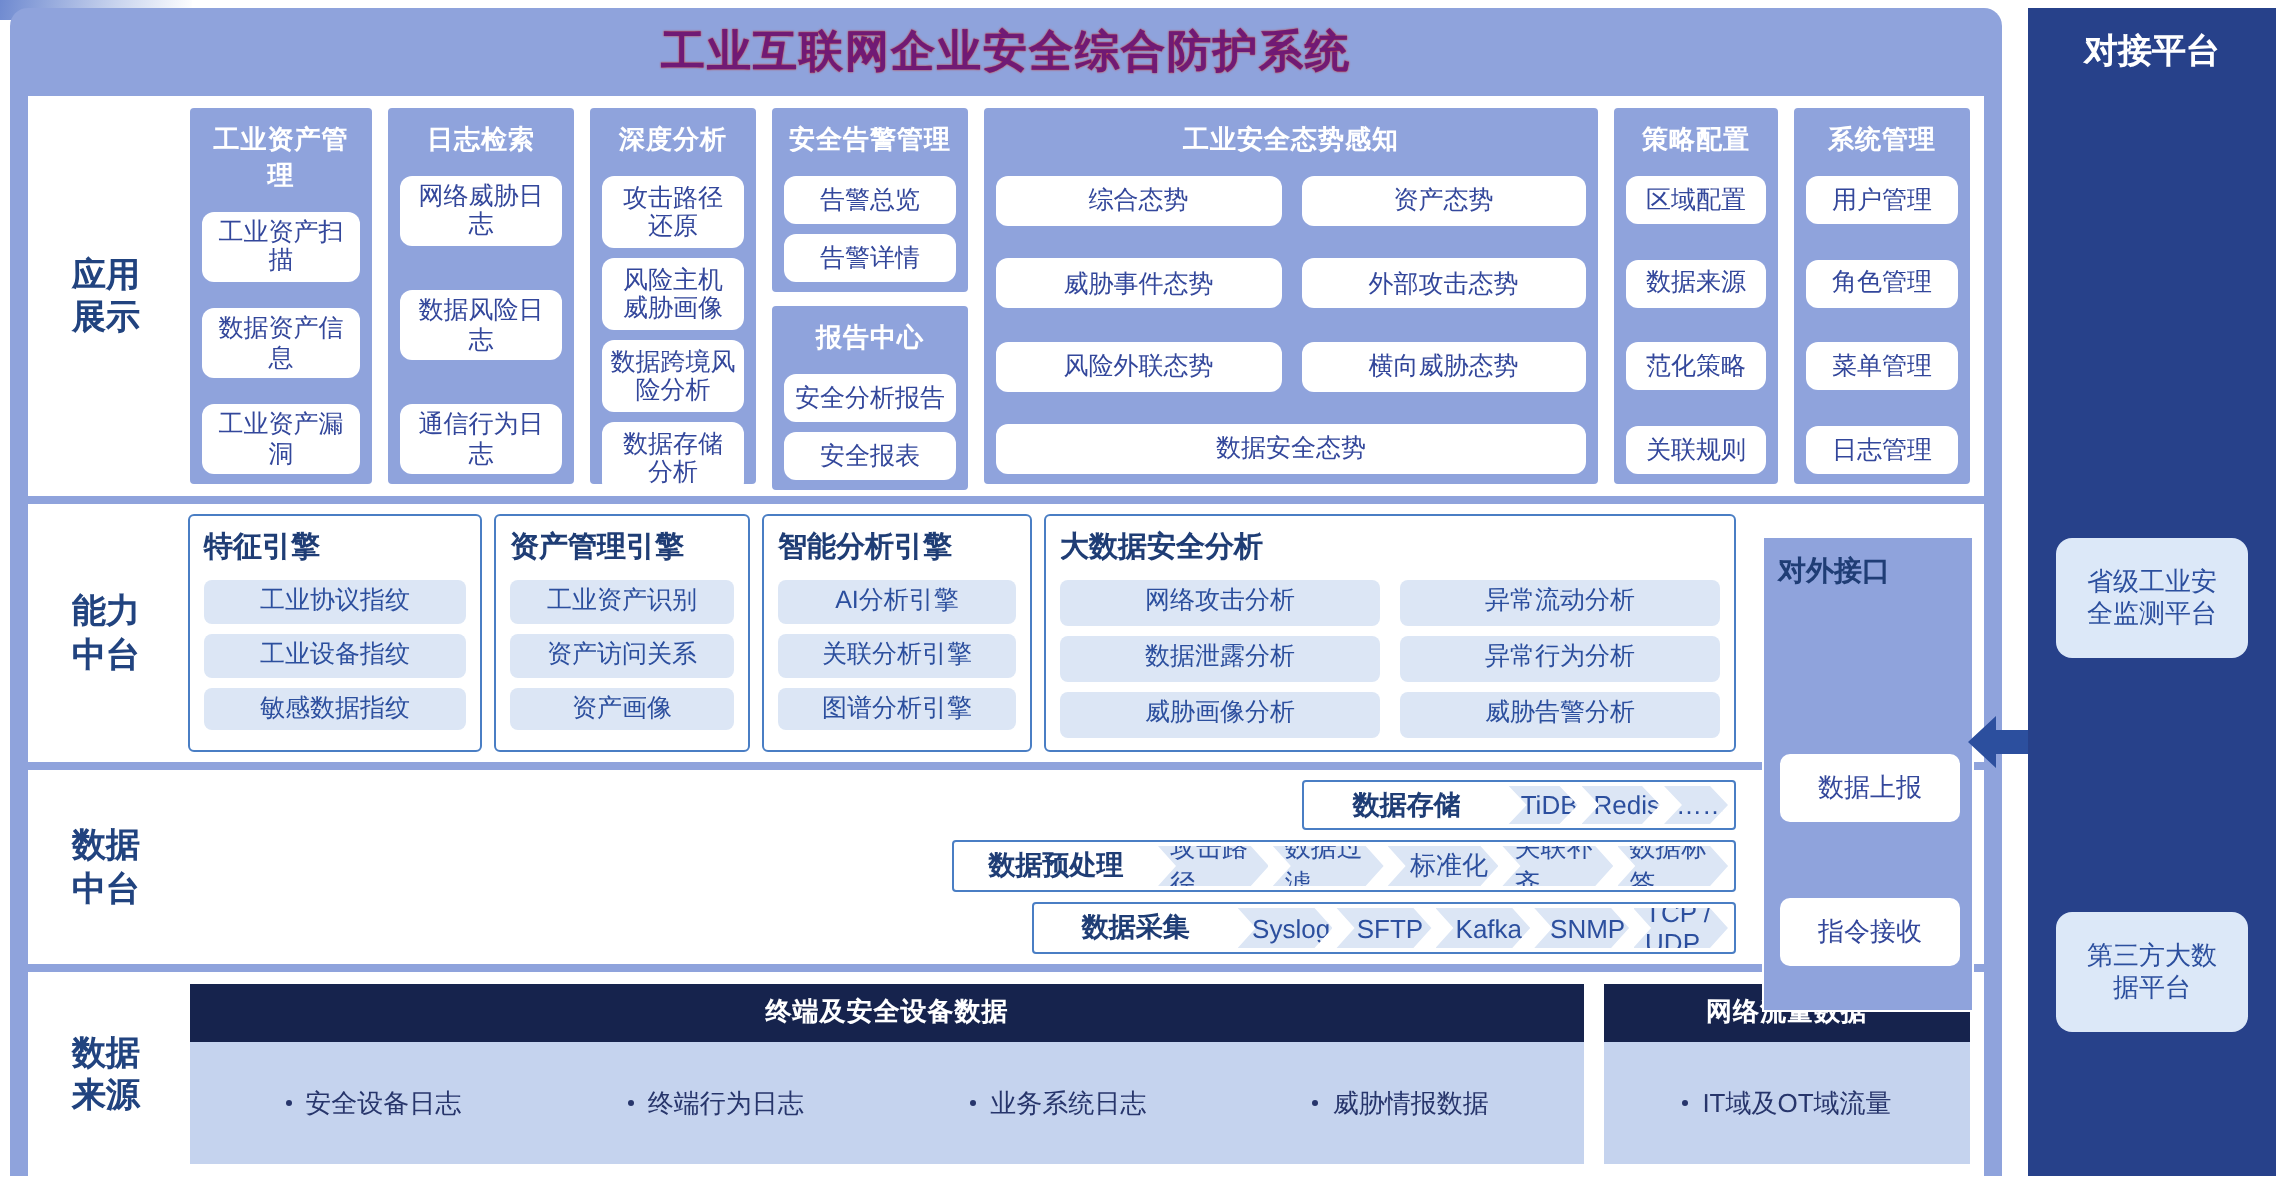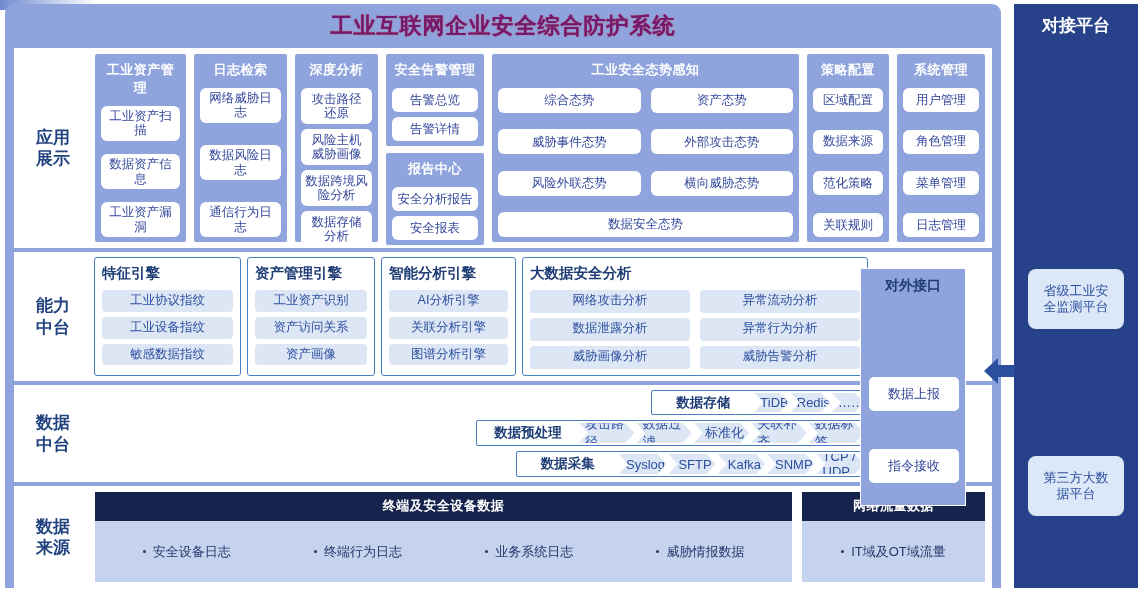--- a/index.html
+++ b/index.html
@@ -236,26 +236,25 @@
   .bullet {
     width: 3px; height: 3px; background: #27356b; border-radius: 50%;
     display: inline-block; flex: 0 0 3px;
   }
   .src-terminal { flex: 1 1 auto; }
   .src-netflow  { width: 185px; flex: 0 0 185px; }
 
   
   .ext-iface {
     position: absolute;
-    left: 855px; top: 264px;
+    left: 876px; top: 264px;
     width: 106px; height: 238px;
     background: #8fa3dc;
     border: 1px solid #ffffff;
     display: flex; flex-direction: column;
-    align-items: center;
     padding: 6px 7px;
   }
   .ext-head {
     color: #1f3d75; font-weight: bold; font-size: 14px;
     padding: 2px 0 0 0;
   }
   .ext-chip {
     position: absolute;
     left: 8px; width: 90px; height: 34px;
     background: #ffffff; border-radius: 5px;

